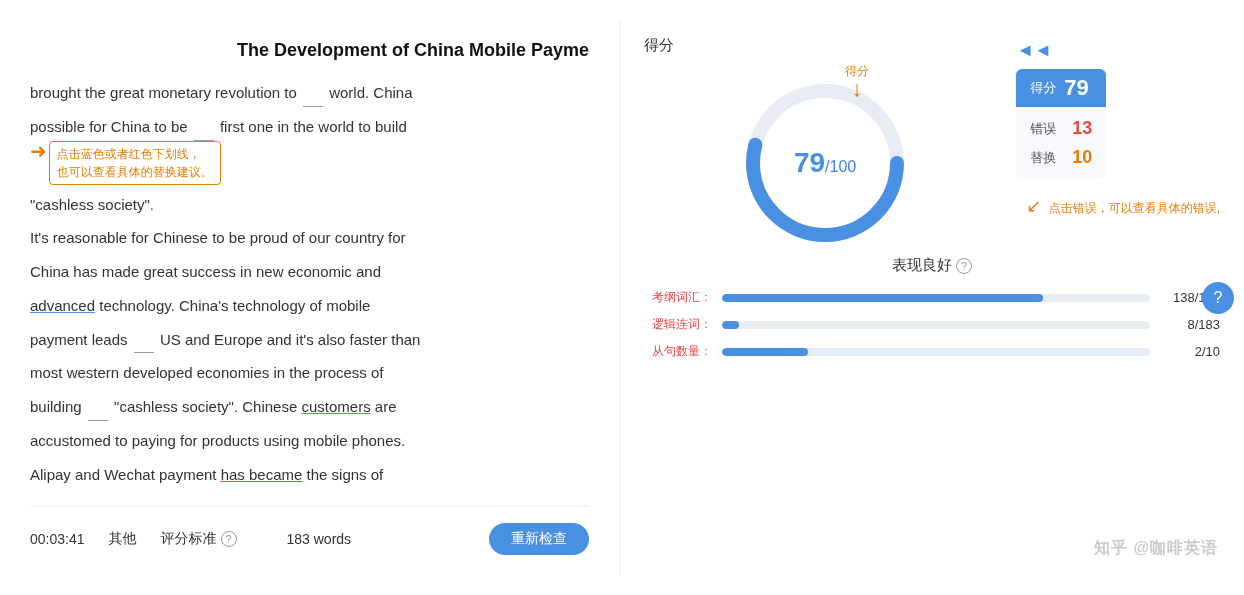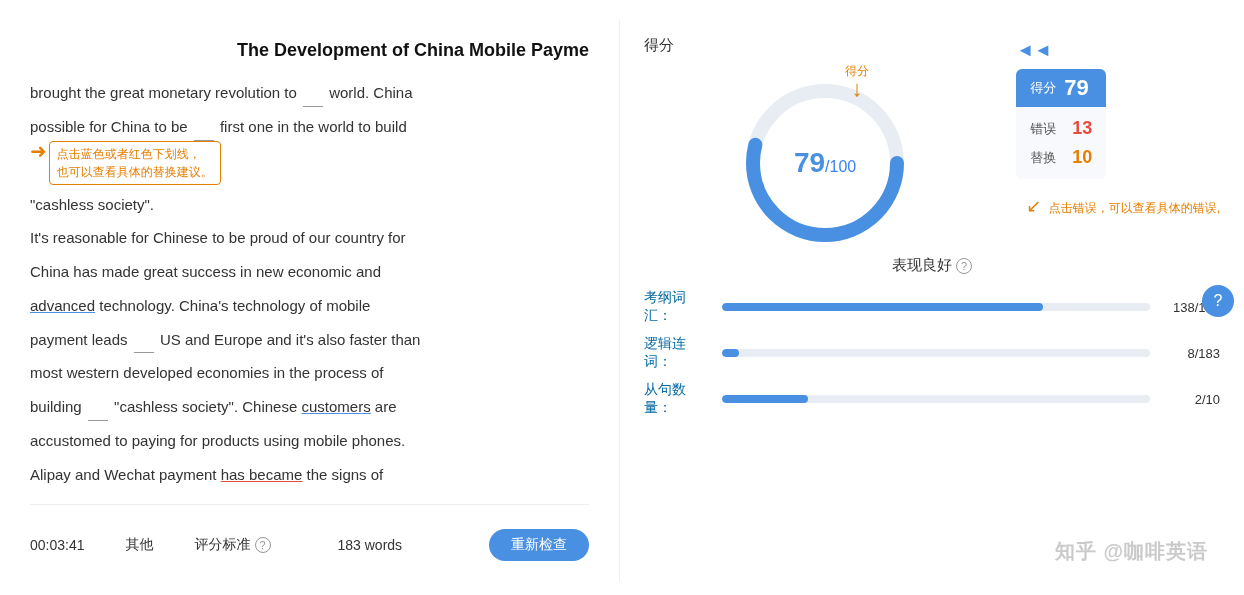--- a/index.html
+++ b/index.html
@@ -52,22 +52,22 @@
     .blank {
       display: inline-block;
       width: 20px;
       border-bottom: 1px solid #999;
       vertical-align: bottom;
       margin: 0 2px;
     }
     .footer-bar {
       display: flex;
       align-items: center;
-      gap: 41px;
-      padding-top: 24px;
+      gap: 24px;
+      padding-top: 16px;
       border-top: 1px solid #eee;
       margin-top: 10px;
     }
     .footer-bar .time {
       color: #333;
       font-size: 14px;
     }
     .footer-bar .category {
       color: #333;
       font-size: 14px;
@@ -228,23 +228,24 @@
       justify-content: center;
       gap: 4px;
     }
     .metric-row {
       display: flex;
       align-items: center;
       margin-bottom: 10px;
       gap: 10px;
     }
     .metric-name {
-      font-size: 14px;
-      color: #0369a1;
+      font-size: 12px;
+      color: #ef4444;
       width: 68px;
+      text-align: right;
       flex-shrink: 0;
     }
     .metric-bar-bg {
       flex: 1;
       height: 8px;
       background: #e8edf3;
       border-radius: 4px;
       overflow: hidden;
     }
     .metric-bar-fill {
@@ -274,22 +275,22 @@
       align-items: center;
       justify-content: center;
       font-size: 16px;
       cursor: pointer;
     }
 
     
     .watermark {
       position: absolute;
       bottom: 16px;
-      right: 36px;
-      font-size: 20px;
+      right: 26px;
+      font-size: 16px;
       color: rgba(180, 180, 180, 0.7);
       font-weight: bold;
       letter-spacing: 1px;
     }
 
     
     .inline-tooltip {
       display: inline-flex;
       align-items: flex-start;
       gap: 2px;

